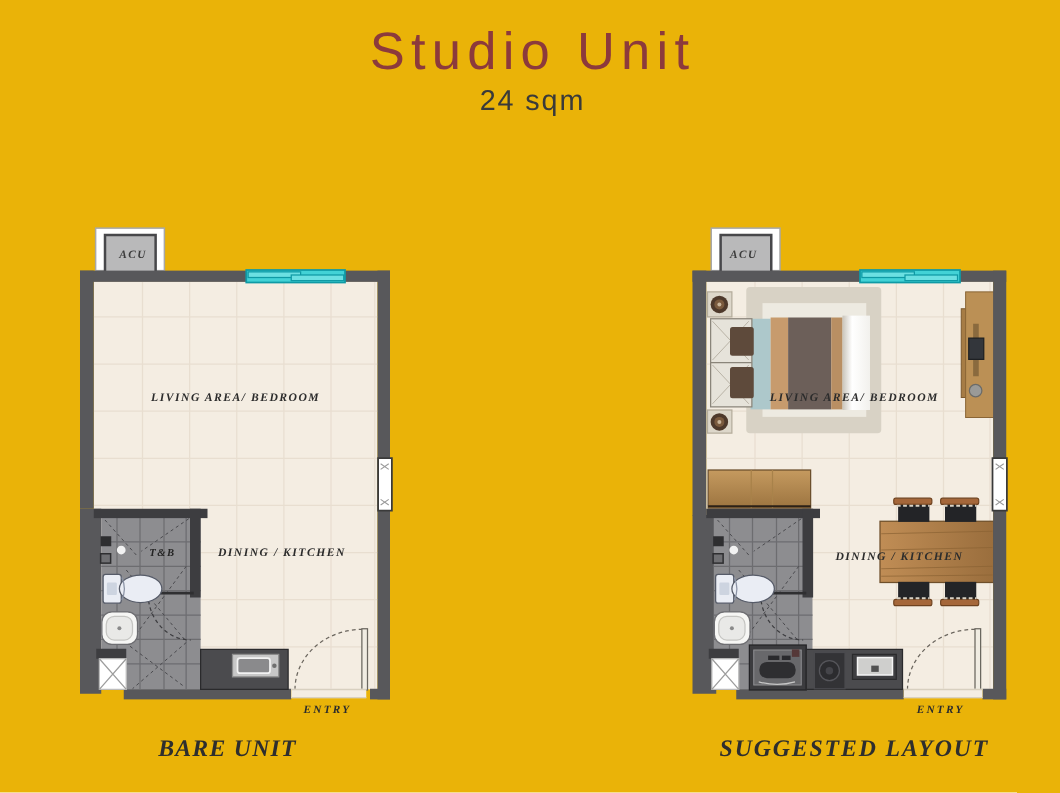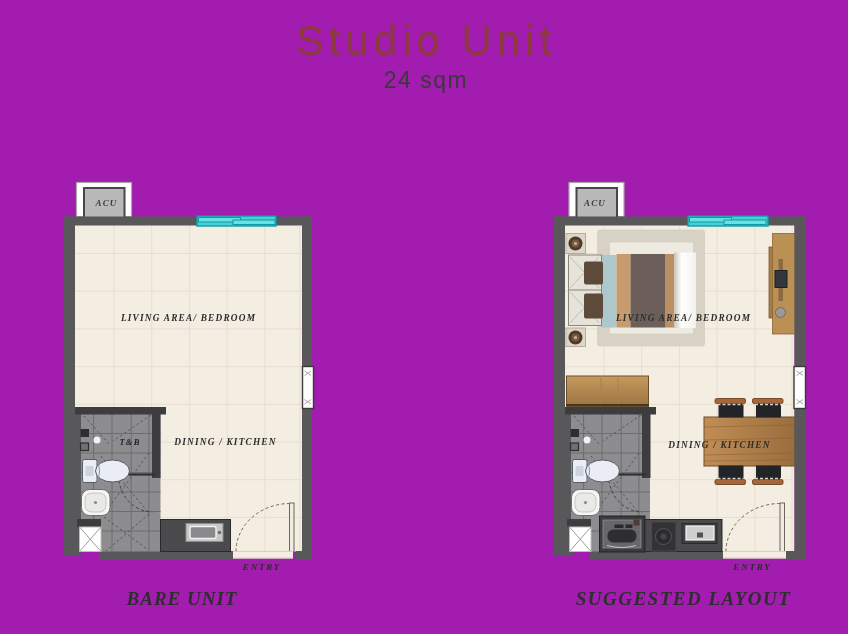--- a/index.html
+++ b/index.html
@@ -1,16 +1,16 @@
 <!DOCTYPE html>
 <html><head>
 <meta charset="utf-8">
 <style>
   html,body{margin:0;padding:0;background:#ffffff;}
-  #page{width:848px;height:634px;position:relative;background:#a21caf;overflow:hidden;}
+  #page{width:848px;height:634px;position:relative;background:#eab308;overflow:hidden;}
   svg{position:absolute;top:0;left:0;}
 </style>
 </head>
 <body>
 <div id="page">
 <svg width="848" height="634" viewBox="0 0 848 634">
 <defs>
   <linearGradient id="woodv" x1="0" y1="0" x2="0" y2="1">
     <stop offset="0" stop-color="#c59a5f"></stop>
     <stop offset="1" stop-color="#9c7440"></stop>

